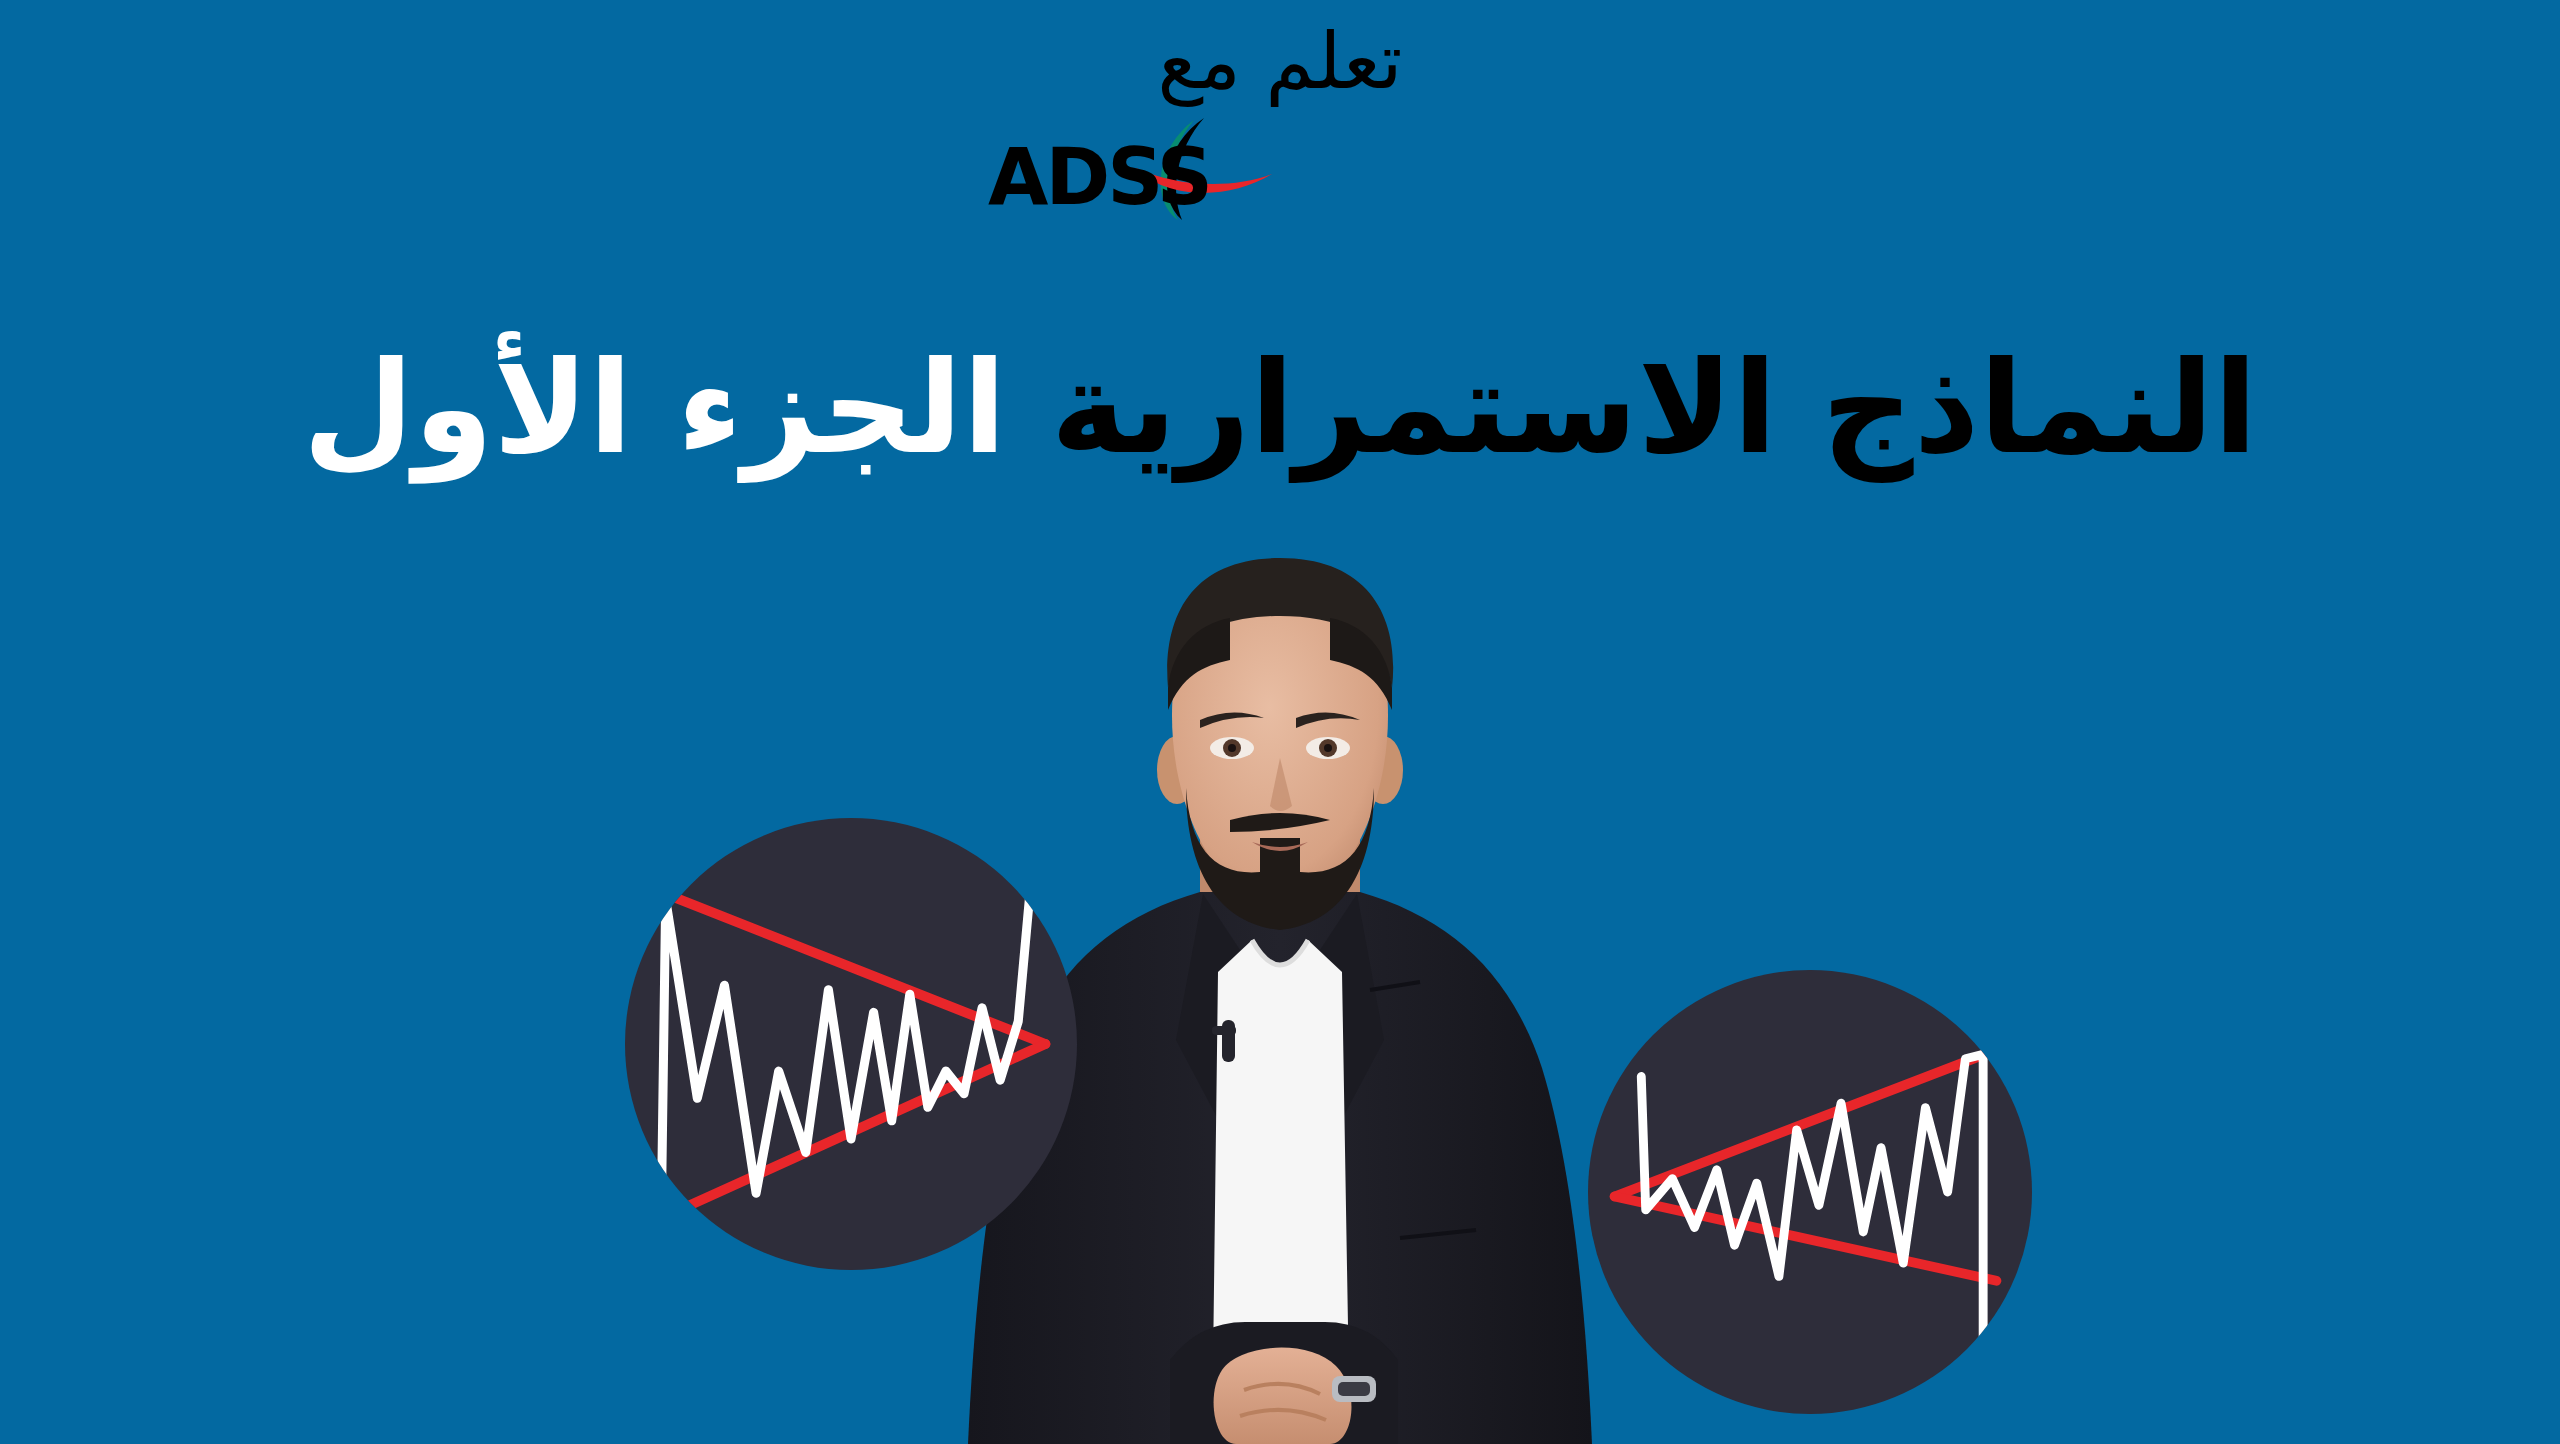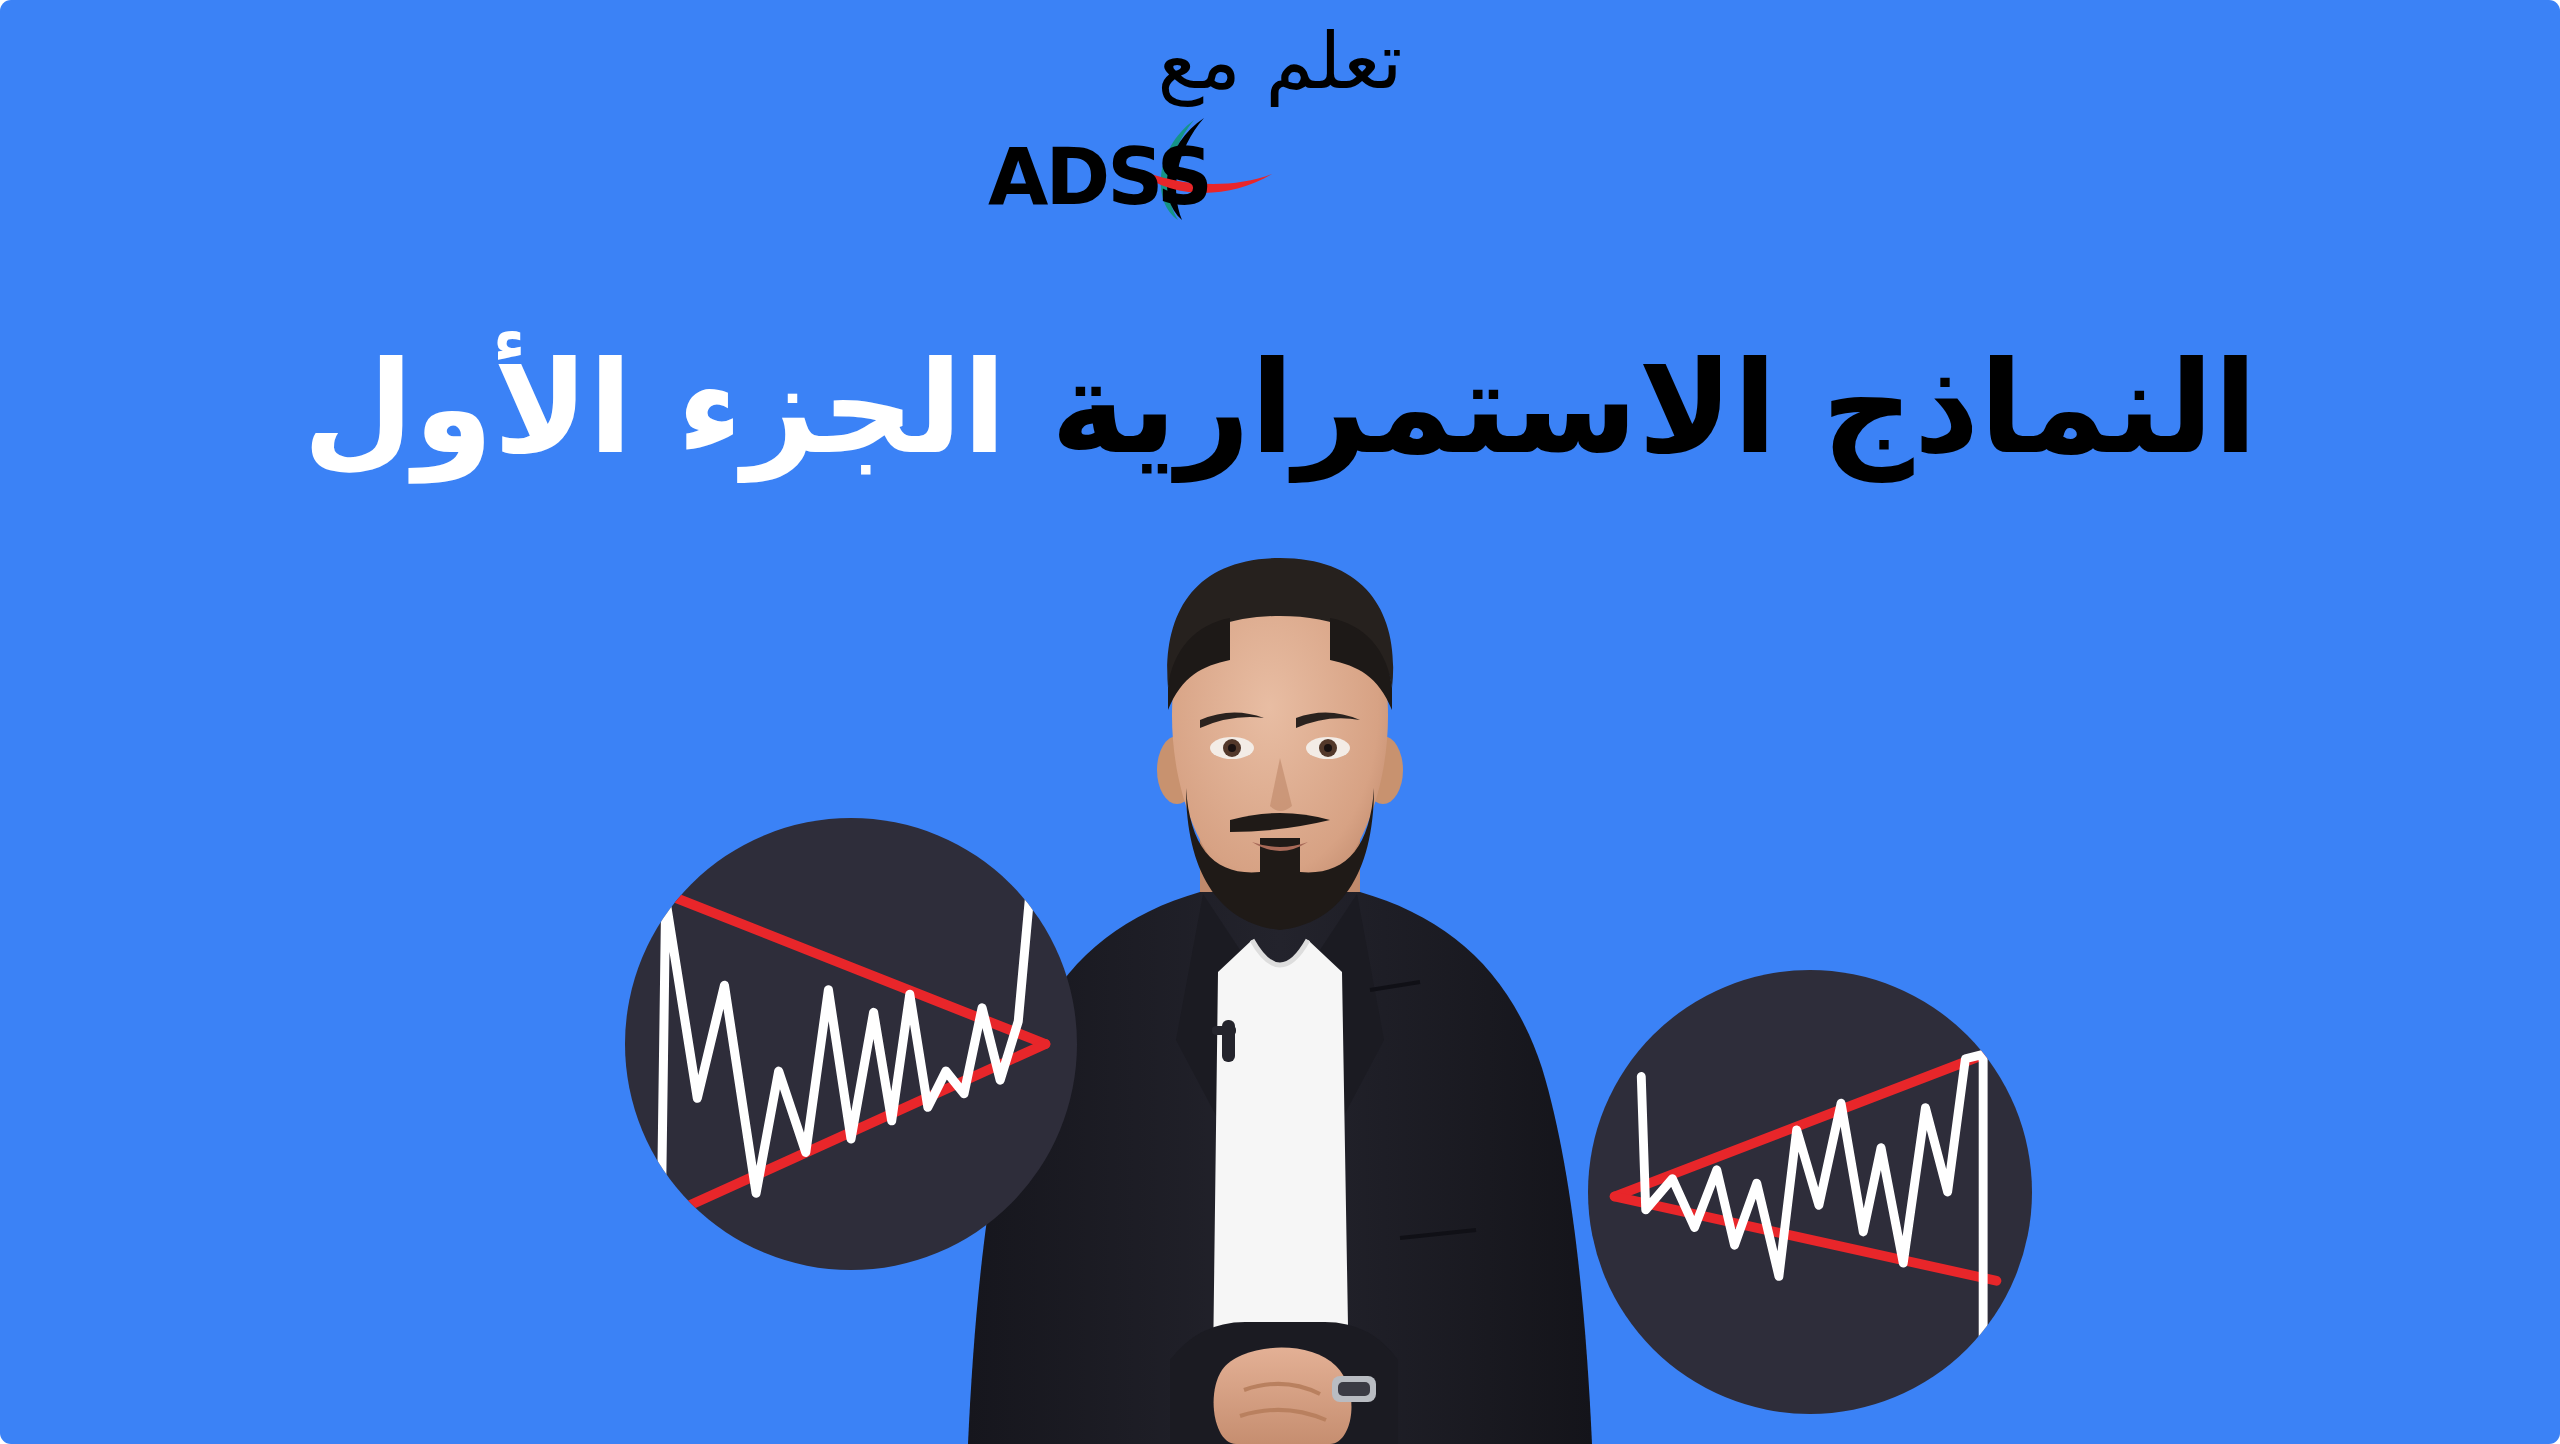--- a/index.html
+++ b/index.html
@@ -5,23 +5,22 @@
 <style>
   * { margin:0; padding:0; box-sizing:border-box; }
   html, body {
     width:2560px; height:1444px;
     overflow:hidden;
     font-family:"DejaVu Sans", sans-serif;
   }
   #stage {
     position:relative;
     width:2560px; height:1444px;
-    background:#3b82f6;
+    background:#0369a1;
     overflow:hidden;
-    border-radius:11px;
   }
 
   
   #brand {
     position:absolute;
     left:0; top:0;
     width:2560px;
     height:270px;
     pointer-events:none;
   }

